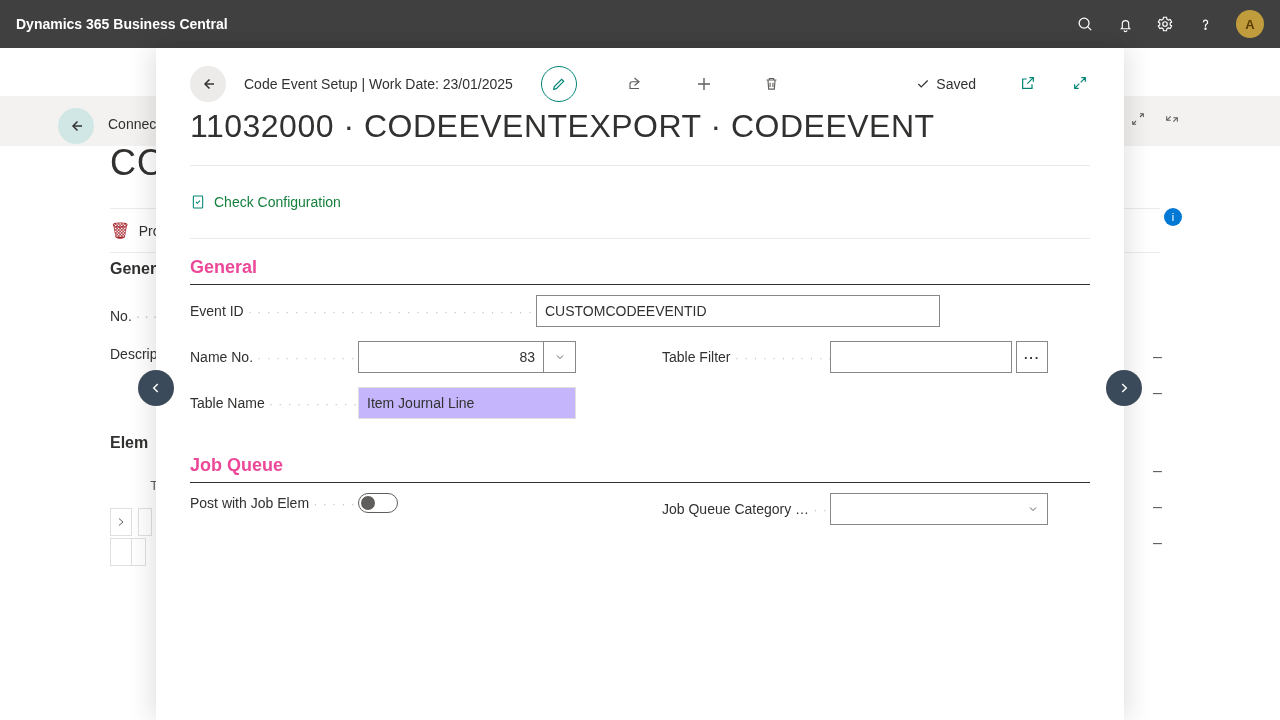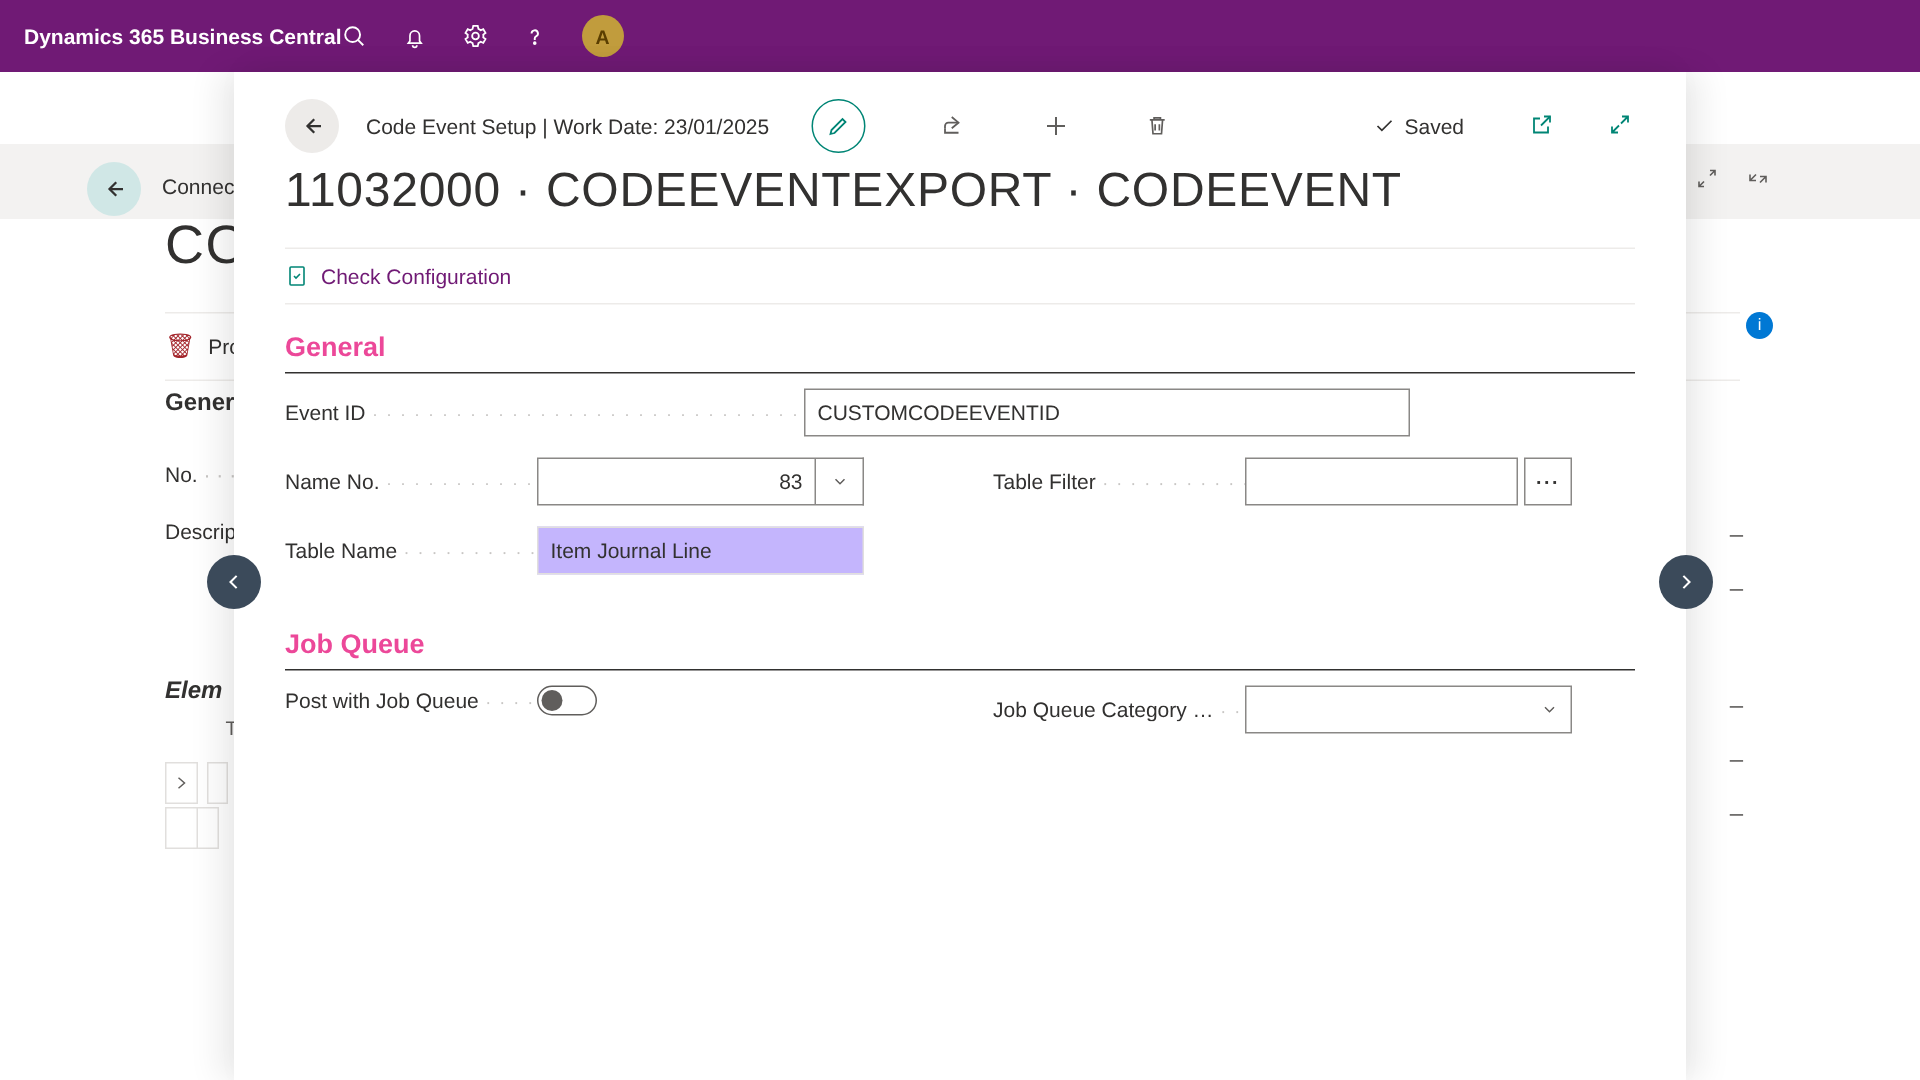--- a/index.html
+++ b/index.html
@@ -8,25 +8,26 @@
     background: #f0f0f0;
     width: 1280px;
     height: 720px;
     overflow: hidden;
     position: relative;
     color: #323130;
   }
   
   .topbar {
     height: 48px;
-    background: #701a75;
+    background: #404040;
     color: #fff;
     display: flex;
     align-items: center;
     padding: 0 16px;
+    justify-content: space-between;
   }
   .topbar-title { font-size: 14px; font-weight: 600; }
   .topbar-right { display: flex; align-items: center; gap: 22px; }
   .topbar-icon { width: 18px; height: 18px; display:flex; align-items:center; justify-content:center; cursor:pointer; }
   .avatar {
     width: 28px; height: 28px; border-radius: 50%;
     background: #c19c3d; color: #5a3e00; font-weight: 600;
     display:flex; align-items:center; justify-content:center; font-size:13px;
   }
 
@@ -79,23 +80,23 @@
   .card-title-line { font-size:14px; color:#323130; margin-left:6px; }
   .tb-icon { width:18px; height:18px; color:#605e5c; cursor:pointer; }
   .tb-spacer { flex:1; }
   .saved { display:flex; align-items:center; gap:6px; font-size:14px; color:#323130; }
   .modal-headline {
     font-size:32px; font-weight:300; color:#323130;
     margin: 0 0 20px 0; letter-spacing:0.5px;
   }
   .check-config-row {
     border-top:1px solid #edebe9; border-bottom:1px solid #edebe9;
-    padding:10px 0; margin-bottom:18px;
+    padding:28px 0; margin-bottom:18px;
     display:flex; align-items:center; gap:8px;
-    font-size:14px; color:#701a75;
+    font-size:14px; color:#15803d;
   }
   .section-heading {
     font-size:18px; font-weight:600; color:#ec4899;
     border-bottom:1px solid #323130; padding-bottom:6px;
     margin-bottom:10px; margin-top:10px;
   }
   .field-row { display:flex; align-items:center; margin-bottom:14px; }
   .field-label {
     width: 346px; font-size:14px; color:#323130;
     position:relative; overflow:hidden; white-space:nowrap;
@@ -211,21 +212,21 @@
   <div style="position:absolute; left:110px; top:160px; border-top:1px solid #edebe9; border-bottom:1px solid #edebe9; padding:12px 0; width:1050px;">
     <span style="color:#a4262c;">🗑</span>
     <span style="font-size:14px; margin-left:4px;">Pro…</span>
   </div>
   <div class="bg-info-dot">i</div>
 
   <div style="position:absolute; left:110px; top:212px;" class="bg-section-label">Gener</div>
   <div style="position:absolute; left:110px; top:260px; font-size:14px;"><span>No.</span> <span style="color:#c8c6c4;">· · ·</span></div>
   <div style="position:absolute; left:110px; top:298px; font-size:14px;">Descript</div>
 
-  <div style="position:absolute; left:110px; top:404px;font-style:italic;" class="bg-section-label">Elem</div>
+  <div style="position:absolute; left:110px; top:386px;" class="bg-section-label">Elem</div>
   <div style="position:absolute; left:110px; top:430px; font-size:13px; color:#605e5c; width:60px; text-align:right; padding-right:6px;">Ty</div>
   <div style="position:absolute; left:110px; top:460px; display:flex; align-items:center; gap:6px;">
     <div style="width:22px; height:28px; border:1px solid #e1dfdd; display:flex; align-items:center; justify-content:center;">
       <svg width="12" height="12" viewBox="0 0 24 24" fill="none" stroke="#605e5c" stroke-width="2">
           <path d="M8 5l8 7-8 7"></path>
         </svg>
     </div>
     <div style="width:14px; height:28px; border:1px solid #e1dfdd;"></div>
     <span style="font-size:13px;">CO</span>
   </div>
@@ -345,21 +346,21 @@
           <span style="letter-spacing:1px; font-size:13px; color:#323130;">···</span>
         </div>
       </div>
     </div>
   </div>
 
   <div class="section-heading" style="margin-top:22px;">Job Queue</div>
   <div class="two-col">
     <div class="col">
       <div class="field-row">
-        <div class="field-label short"><span>Post with Job Queue</span></div>
+        <div class="field-label short"><span>Post with Job Elem</span></div>
         <div class="toggle">
             <div class="toggle-knob"></div>
           </div>
       </div>
     </div>
     <div class="col">
       <div class="field-row">
         <div class="field-label short"><span>Job Queue Category …</span></div>
         <div class="select">
           <svg width="12" height="12" viewBox="0 0 24 24" fill="none" stroke="#605e5c" stroke-width="2">

